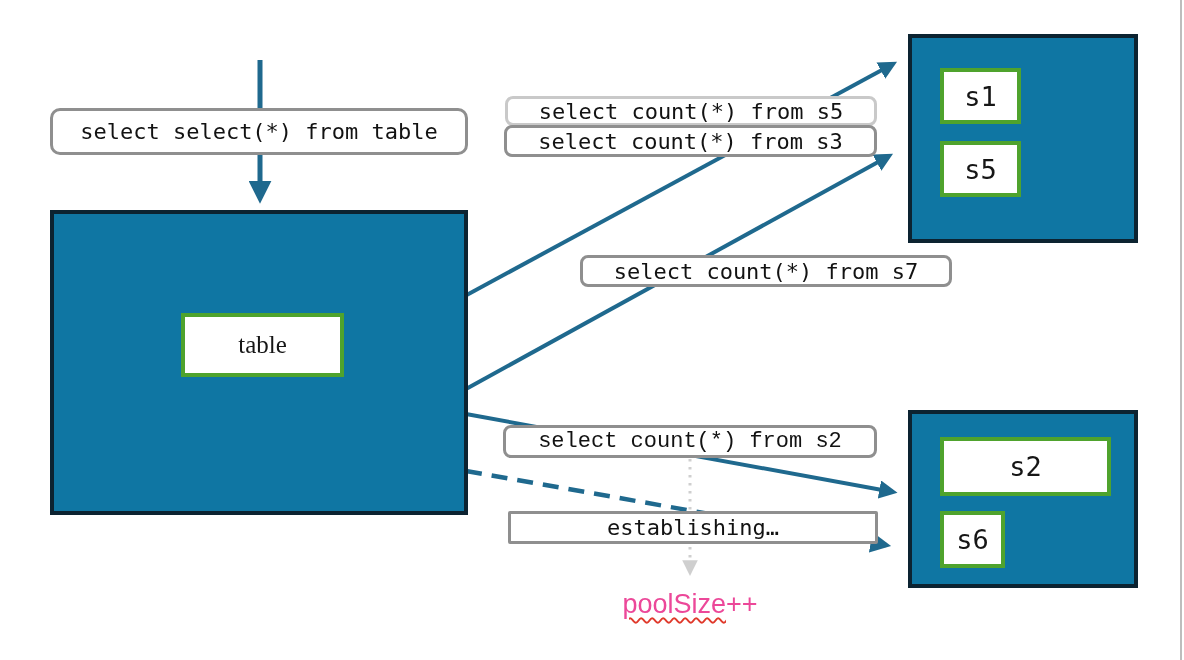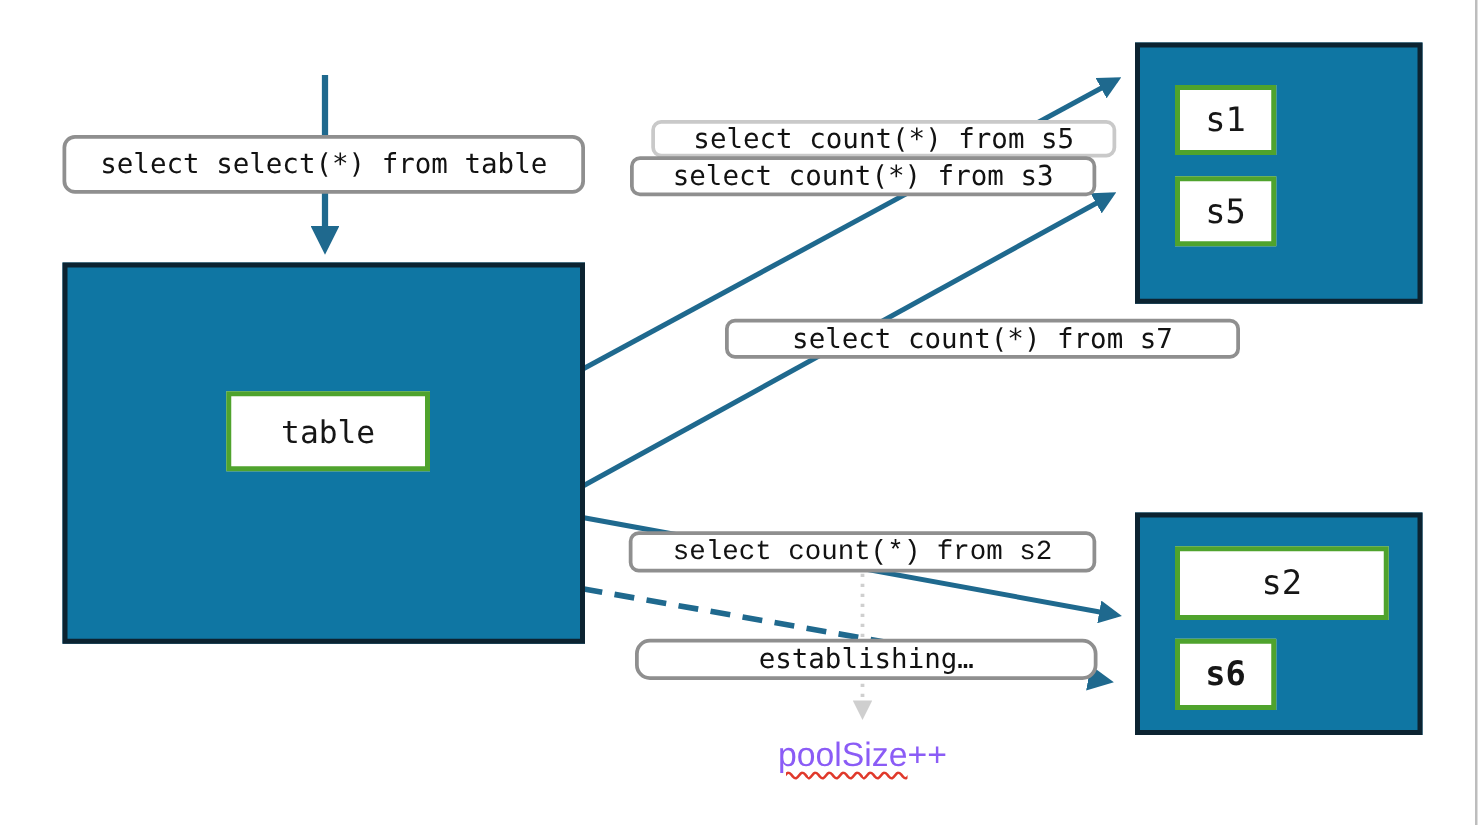--- a/index.html
+++ b/index.html
@@ -8,38 +8,38 @@
     font-family:"DejaVu Sans Mono", monospace;
   }
   .layer{position:absolute;left:0;top:0;width:1184px;height:660px;}
   svg.arrows{z-index:1;pointer-events:none;}
   .pill{
     position:absolute;z-index:3;background:#ffffff;box-sizing:border-box;
     border:3.5px solid #8f8f8f;border-radius:10px;
     display:flex;align-items:center;justify-content:center;
     font-size:22px;color:#121212;white-space:nowrap;letter-spacing:0px;
   }
-  .pill.faded{border-color:#c9c9c9;border-width:3px;border-radius:8px;margin-left:16px;}
+  .pill.faded{border-color:#c9c9c9;border-width:3px;border-radius:8px;}
   .group-box{
     position:absolute;z-index:2;box-sizing:border-box;
     background:#0f76a3;border:4px solid #0c2331;
   }
   .shard{
     position:absolute;box-sizing:border-box;background:#ffffff;border:4px solid #4fa32d;
     display:flex;align-items:center;justify-content:center;
     font-size:27px;color:#161616;
   }
   .table-inner{
     position:absolute;box-sizing:border-box;background:#ffffff;border:4px solid #4fa32d;
     display:flex;align-items:center;justify-content:center;
     font-size:25px;color:#161616;
   }
   .pool-note{
     position:absolute;z-index:3;left:690px;top:589px;transform:translateX(-50%);
-    font-family:"Liberation Sans", sans-serif;font-size:27px;color:#8b5cf6;white-space:nowrap;
+    font-family:"Liberation Sans", sans-serif;font-size:27px;color:#ec4899;white-space:nowrap;
   }
   .pool-note .flagged{
     text-decoration:underline wavy #e0392b;
     text-decoration-thickness:2px;text-underline-offset:4px;
   }
   .slide-edge{position:absolute;z-index:0;left:1180px;top:0;width:2px;height:660px;background:#bdbdbd;}
 </style>
 </head>
 <body>
 
@@ -61,35 +61,35 @@
   <line x1="466" y1="471" x2="886" y2="545" stroke="#1f698e" stroke-width="4.5" stroke-dasharray="16 10" marker-end="url(#mTeal)"></line>
   <line x1="690" y1="459" x2="690" y2="572" stroke="#cfcfcf" stroke-width="3" stroke-dasharray="2.5 5.5" marker-end="url(#mGray)"></line>
 </svg>
 
 <div class="pill" style="left:50px;top:108px;width:418px;height:47px;">select select(*) from table</div>
 
 <div class="pill faded" style="left:505px;top:96px;width:372px;height:30px;">select count(*) from s5</div>
 
 <div class="pill" style="left:504px;top:125px;width:373px;height:32px;border-radius:8px;">select count(*) from s3</div>
 
-<div class="pill" style="left:580px;top:255px;width:412px;height:32px;border-radius:8px;text-align:right;">select count(*) from s7</div>
+<div class="pill" style="left:580px;top:255px;width:372px;height:32px;border-radius:8px;text-align:right;">select count(*) from s7</div>
 
 <div class="pill" style="left:503px;top:425px;width:374px;height:33px;border-radius:8px;font-family:Liberation Mono, monospace;">select count(*) from s2</div>
 
-<div class="pill" style="left:508px;top:511px;width:370px;height:33px;border-radius:12px;">establishing…</div>
+<div class="pill" style="left:508px;top:511px;width:370px;height:33px;border-radius:2px;">establishing…</div>
 
 <div class="group-box" style="left:50px;top:210px;width:418px;height:305px;">
-  <div class="table-inner" style="left:127px;top:99px;width:163px;height:64px;">table</div>
+  <div class="table-inner" style="left:127px;top:99px;width:163px;height:64px;font-family:Liberation Serif, serif;">table</div>
 </div>
 
 <div class="group-box" style="left:908px;top:34px;width:230px;height:209px;">
   <div class="shard" style="left:28px;top:30px;width:81px;height:56px;">s1</div>
   <div class="shard" style="left:28px;top:103px;width:81px;height:56px;">s5</div>
 </div>
 
 <div class="group-box" style="left:908px;top:410px;width:230px;height:178px;">
   <div class="shard" style="left:28px;top:23px;width:171px;height:59px;">s2</div>
-  <div class="shard" style="left:28px;top:97px;width:81px;height:57px;font-weight:bold;">s6</div>
+  <div class="shard" style="left:28px;top:97px;width:65px;height:57px;">s6</div>
 </div>
 
 <div class="pool-note">
   <span class="flagged">poolSize</span><span>++</span>
 </div>
 
 </body></html>

